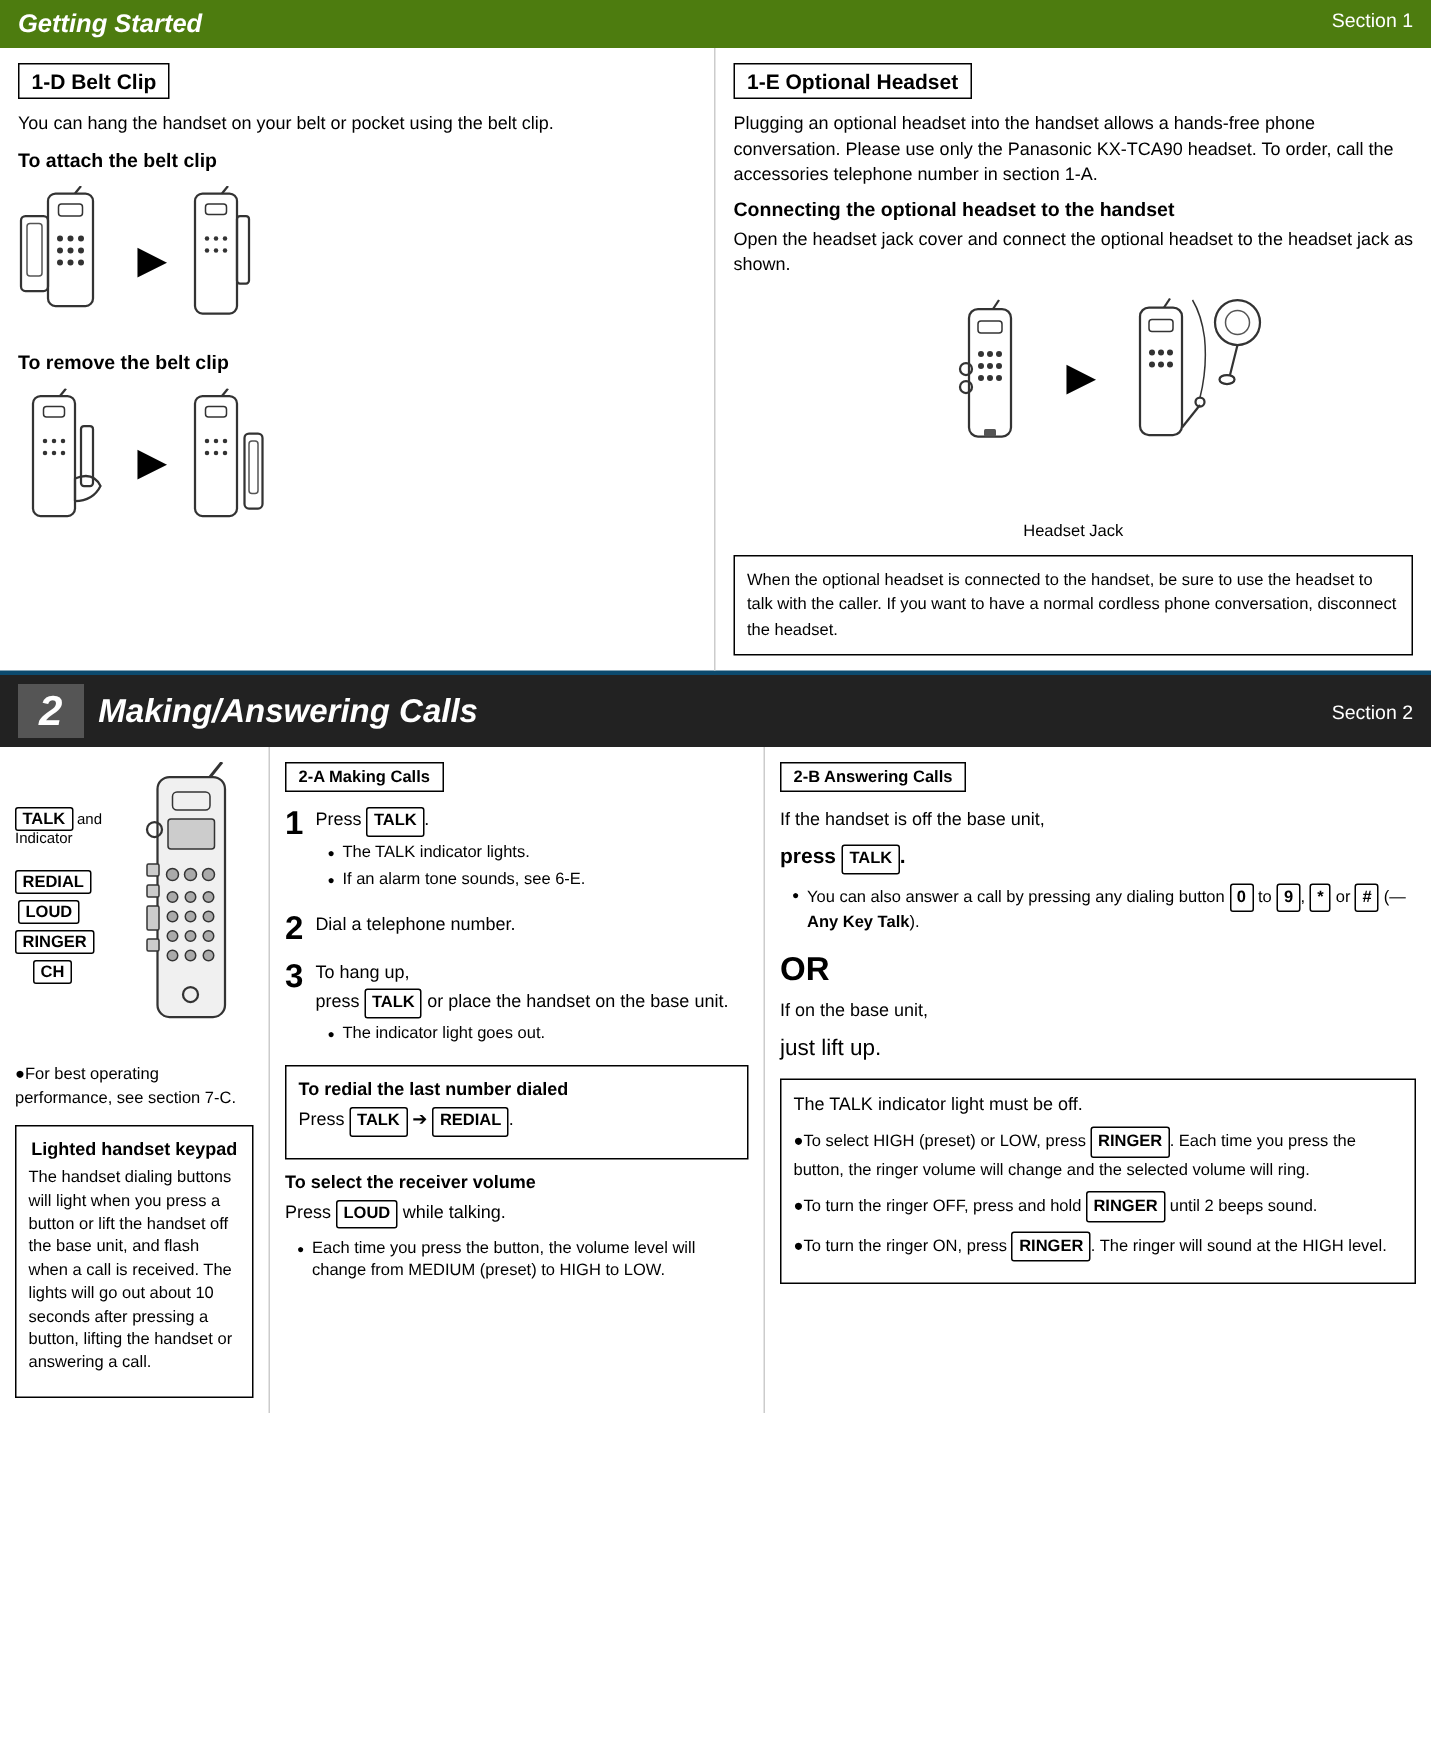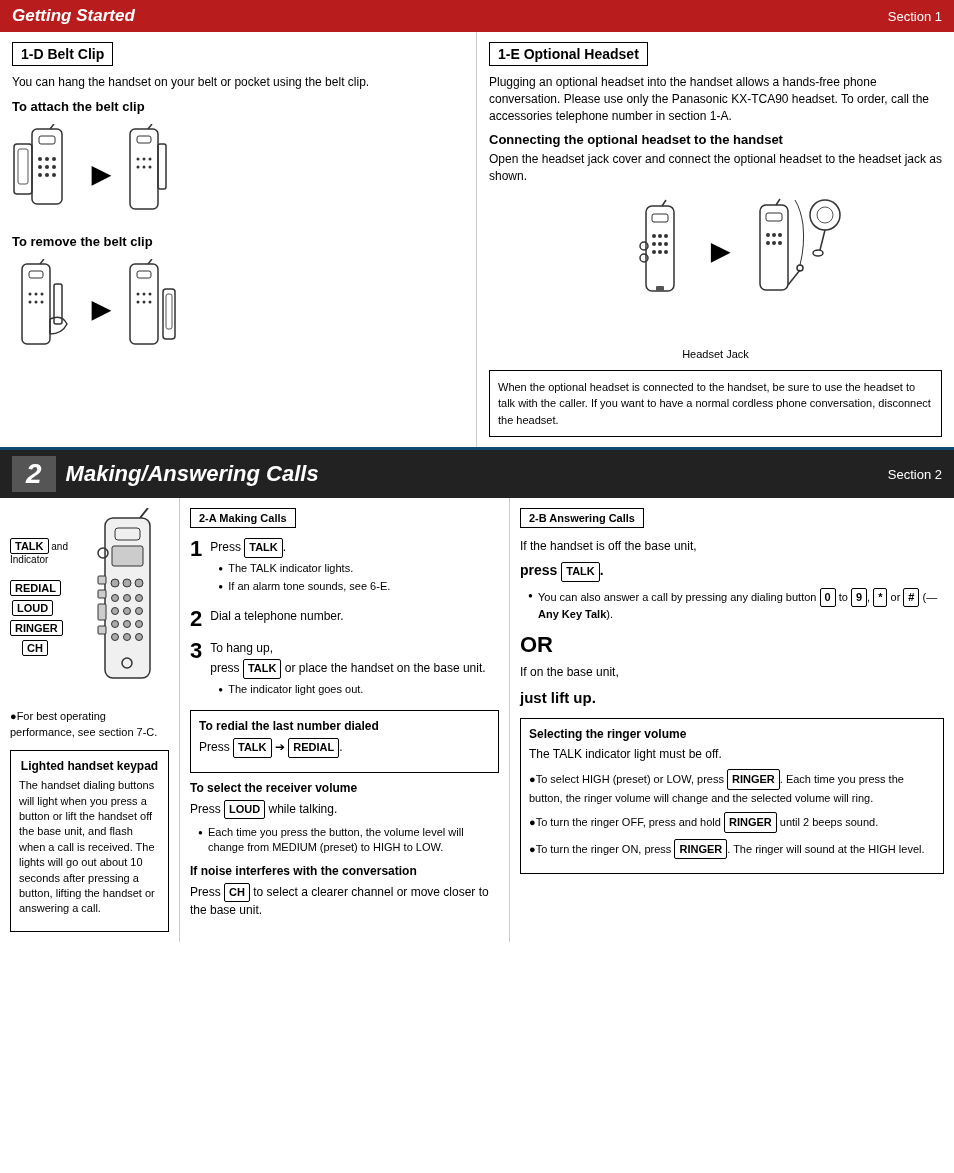--- a/index.html
+++ b/index.html
@@ -6,25 +6,24 @@
     body {
       font-family: Arial, sans-serif;
       font-size: 12px;
       width: 954px;
       background: #fff;
       color: #000;
     }
 
     
     .section1-header {
-      background: #b91c1c;
+      background: #4d7c0f;
       color: #fff;
       display: flex;
       justify-content: space-between;
-      align-items: center;
       padding: 6px 12px;
     }
     .section1-header .title {
       font-size: 17px;
       font-weight: bold;
       font-style: italic;
     }
     .section1-header .section-label {
       font-size: 13px;
     }
@@ -535,50 +534,43 @@
       <div class="section-box-title">To select the receiver volume</div>
       <p>
         <span>Press </span><span class="key-btn">LOUD</span><span> while talking.</span>
       </p>
       <ul class="bullet-list">
         <li>Each time you press the button, the volume level will change from MEDIUM (preset) to HIGH to LOW.</li>
       </ul>
     </div>
 
     
-    <div style="margin-top:8px;">
-      <div class="section-box-title">If noise interferes with the conversation</div>
-      <p>
-        <span>Press </span><span class="key-btn">CH</span><span> to select a clearer channel or move closer to the base unit.</span>
-      </p>
-    </div>
   </div>
 
   <div class="right-col">
     <div class="col-panel-title">2-B  Answering Calls</div>
 
     <p>
       <span>If the handset is off the base unit,</span>
     </p>
     <p style="font-size:14px; font-weight:bold; margin-bottom:6px;">
       <span>press </span><span class="key-btn">TALK</span>.
     </p>
     <ul class="bullet-list">
       <li>
         You can also answer a call by pressing any dialing button <span class="key-btn">0</span> to <span class="key-btn">9</span>, <span class="key-btn">*</span> or <span class="key-btn">#</span> (—<strong>Any Key Talk</strong>).
       </li>
     </ul>
 
     <div class="or-text">OR</div>
     <p>If on the base unit,</p>
-    <p style="font-size:15px; font-weight:bold; margin-bottom:10px;">just lift up.</p>
+    <p style="font-size:15px; font-weight:normal; margin-bottom:10px;">just lift up.</p>
 
     
     <div class="section-box">
-      <div class="section-box-title">Selecting the ringer volume</div>
       <p>The TALK indicator light must be off.</p>
       <p style="margin-top:5px; font-size:11px; line-height:1.5;">
         <span>●To select HIGH (preset) or LOW, press </span><span class="key-btn">RINGER</span><span>. Each time you press the button, the ringer volume will change and the selected volume will ring.</span>
       </p>
       <p style="margin-top:5px; font-size:11px; line-height:1.5;">
         <span>●To turn the ringer OFF, press and hold </span><span class="key-btn">RINGER</span><span> until 2 beeps sound.</span>
       </p>
       <p style="margin-top:5px; font-size:11px; line-height:1.5;">
         <span>●To turn the ringer ON, press </span><span class="key-btn">RINGER</span><span>. The ringer will sound at the HIGH level.</span>
       </p>

